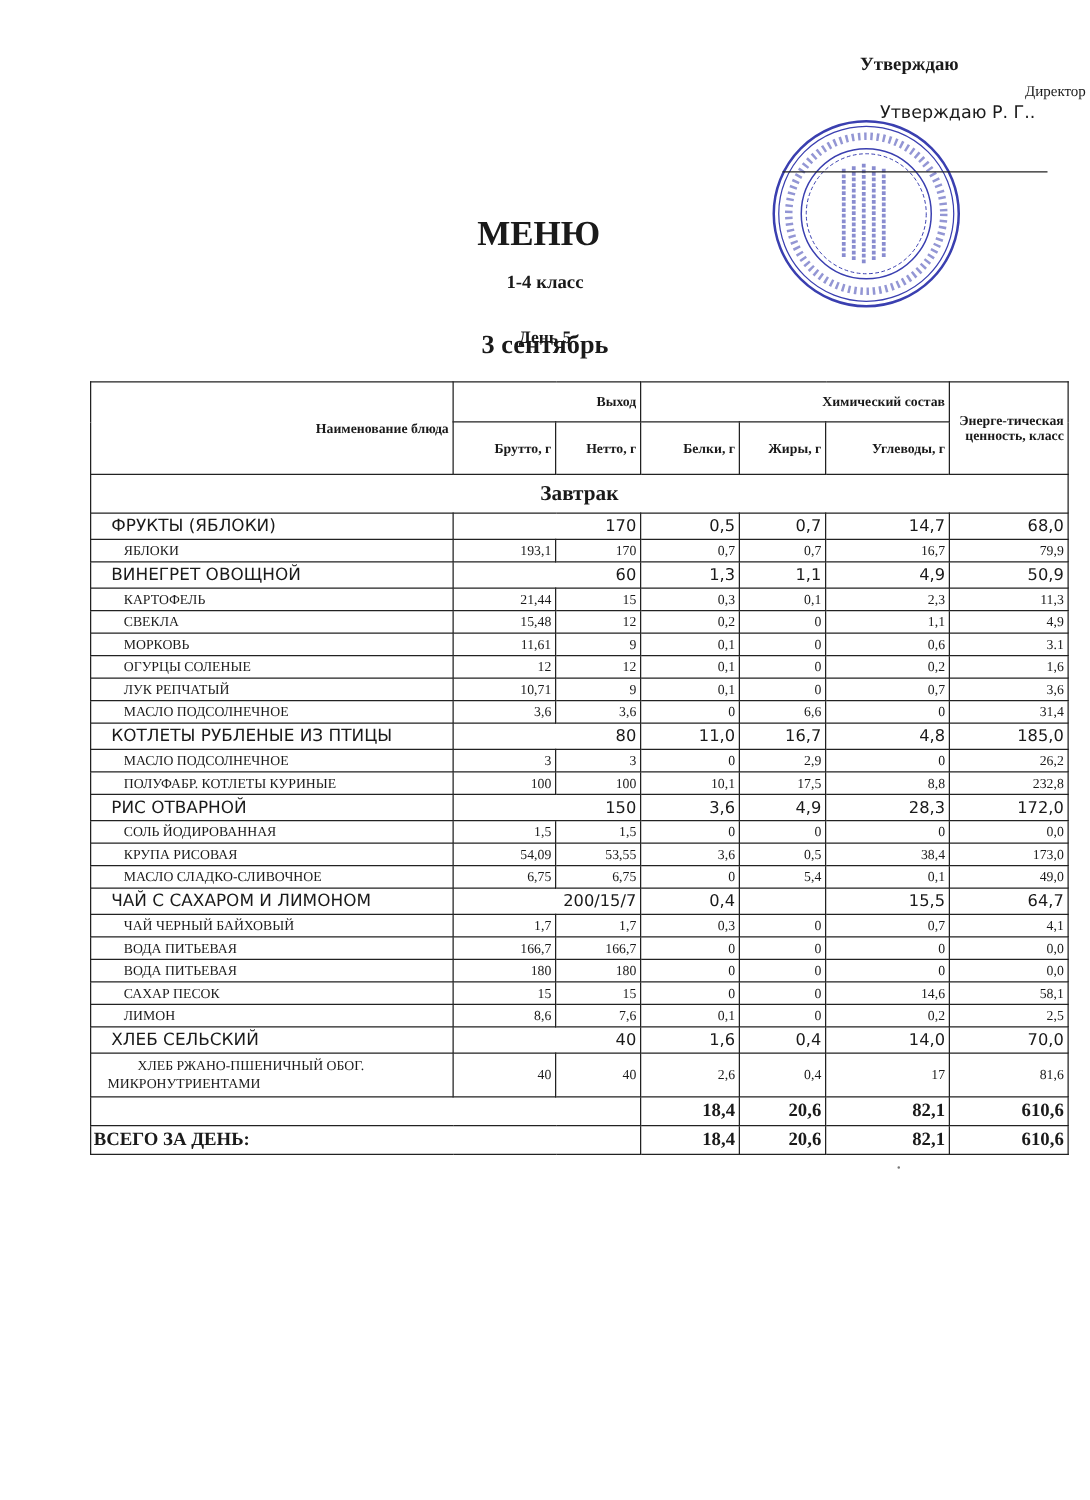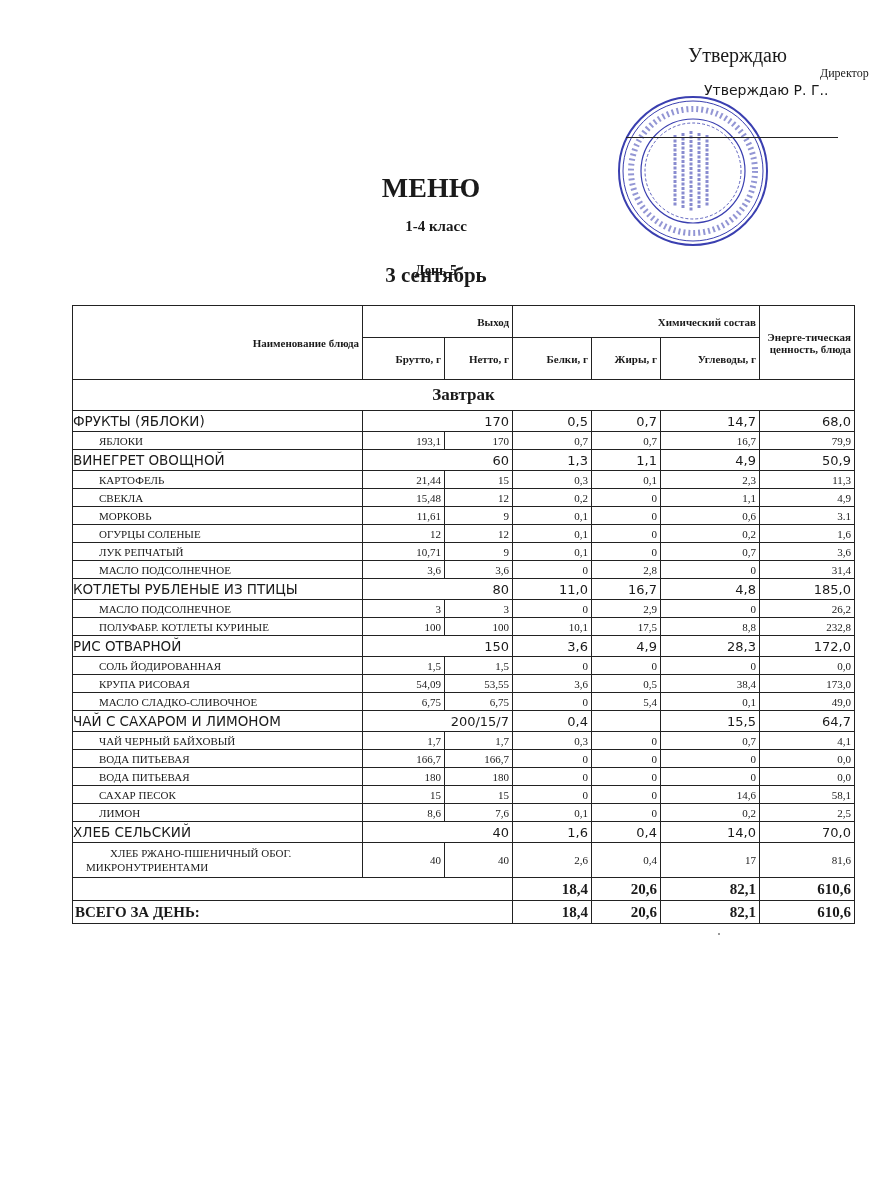--- a/index.html
+++ b/index.html
@@ -1,35 +1,35 @@
 <!DOCTYPE html>
 <html><head>
 <meta charset="utf-8">
 <style>
   html,body{margin:0;padding:0;background:#fff;}
   body{width:872px;height:1200px;position:relative;overflow:hidden;font-family:"Liberation Serif",serif;color:#1a1a1a;}
   .approve{position:absolute;left:0;top:0;width:872px;height:0;}
-  .approve-title{position:absolute;left:688px;top:44px;font-weight:normal;font-size:20px;}
+  .approve-title{position:absolute;left:688px;top:44px;font-weight:bold;font-size:15px;}
   .approve-role{position:absolute;left:820px;top:66px;font-size:12px;}
   .approve-name{position:absolute;left:704px;top:82px;font-family:"DejaVu Sans",sans-serif;font-size:14px;}
   .sign-line{position:absolute;left:626px;top:137px;width:212px;border-top:1px solid #222;}
   .stamp{position:absolute;left:615px;top:93px;width:156px;height:156px;}
   .title{position:absolute;left:0;width:872px;text-align:center;font-weight:bold;}
   .t1{top:172px;font-size:28px;left:-5px;}
   .t2{top:218px;font-size:15px;}
   .t3{top:239px;font-size:14px;margin-top:24px;}
   .t4{top:263px;font-size:21px;}
   table.menu{position:absolute;left:72px;top:305px;width:782px;border-collapse:collapse;table-layout:fixed;}
   table.menu td,table.menu th{border:1px solid #222;padding:0 3px;}
   th{font-weight:bold;font-size:11px;text-align:right;}
   .hrow1{height:32px;}
   .hrow2{height:42px;}
   .section-row td{height:30px;text-align:center;font-weight:bold;font-size:17px;}
   .dish td{height:20px;font-family:"DejaVu Sans",sans-serif;font-size:13px;text-align:right;}
-  .dish td.name{text-align:left;font-size:13.5px;padding-left:0;}
+  .dish td.name{text-align:left;font-size:13.5px;padding-left:16px;}
   .ing td{height:17px;font-size:11px;text-align:right;}
   .ing td.name{text-align:left;padding-left:26px;}
   .ing.two td{height:34px;}
   .ing.two td.name{padding-left:13px;text-indent:24px;line-height:14px;}
   .tot td{height:22px;font-weight:bold;font-size:15px;text-align:right;}
   .tot td.name{text-align:left;padding-left:2px;}
   .dot{position:absolute;left:718px;top:933px;width:2px;height:2px;background:#777;border-radius:1px;}
 </style>
 </head>
 <body>
@@ -64,21 +64,21 @@
       <col style="width:79px">
       <col style="width:69px">
       <col style="width:99px">
       <col style="width:95px">
   </colgroup>
   <thead>
     <tr class="hrow1">
       <th rowspan="2">Наименование блюда</th>
       <th colspan="2">Выход</th>
       <th colspan="3">Химический состав</th>
-      <th rowspan="2">Энерге-тическая ценность, блюда</th>
+      <th rowspan="2">Энерге-тическая ценность, класс</th>
     </tr>
     <tr class="hrow2">
       <th>Брутто, г</th>
       <th>Нетто, г</th>
       <th>Белки, г</th>
       <th>Жиры, г</th>
       <th>Углеводы, г</th>
     </tr>
   </thead>
   <tbody id="menu-body">
@@ -153,21 +153,21 @@
         <td>0,1</td>
         <td>0</td>
         <td>0,7</td>
         <td>3,6</td>
       </tr>
       <tr class="ing">
         <td class="name">МАСЛО ПОДСОЛНЕЧНОЕ</td>
         <td>3,6</td>
         <td>3,6</td>
         <td>0</td>
-        <td>2,8</td>
+        <td>6,6</td>
         <td>0</td>
         <td>31,4</td>
       </tr>
       <tr class="dish">
         <td class="name">КОТЛЕТЫ РУБЛЕНЫЕ   ИЗ ПТИЦЫ</td>
         <td colspan="2">80</td>
         <td>11,0</td>
         <td>16,7</td>
         <td>4,8</td>
         <td>185,0</td>

